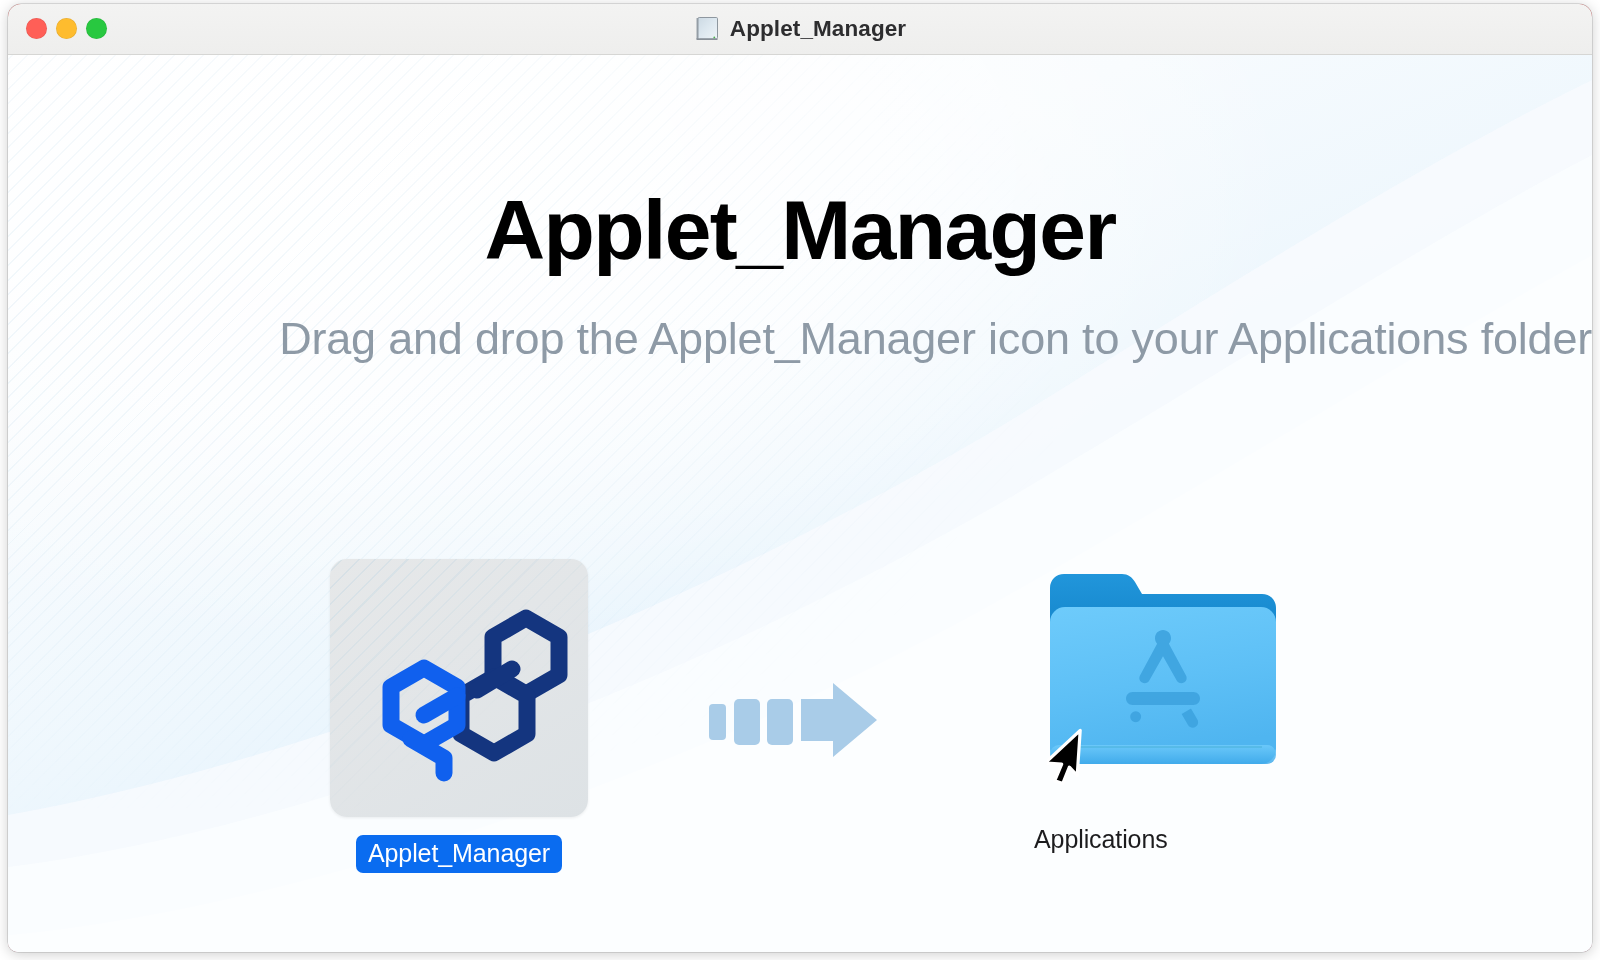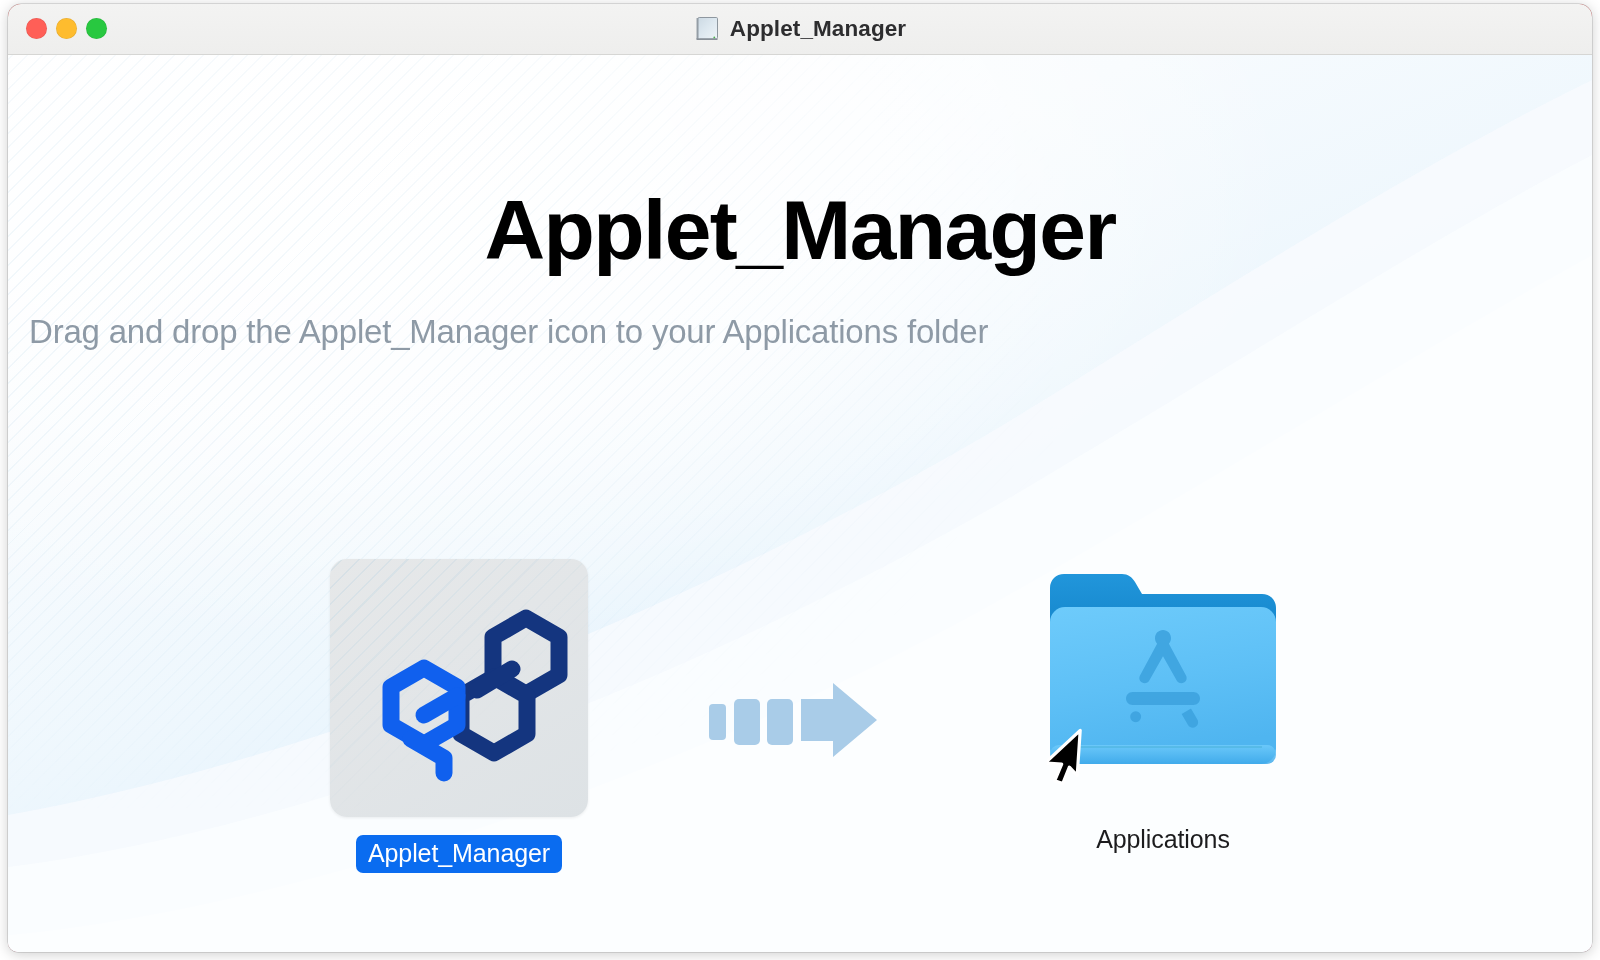--- a/index.html
+++ b/index.html
@@ -142,26 +142,25 @@
     font-weight: bold;
     letter-spacing: -1.6px;
     color: #000000;
     line-height: 1.05;
   }
 
   .subhead {
     position: absolute;
     left: 0; right: 0;
     top: 258px;
-    text-align: left;
-    font-size: 33px;
+    text-align: right;
+    font-size: 45px;
     font-weight: normal;
     letter-spacing: -0.2px;
     color: #8e9aa6;
-    margin-left: 21px;
   }
 
   
   .dropzone {
     position: absolute;
     left: 0; right: 0;
     top: 480px;
     height: 330px;
   }
 
@@ -219,21 +218,20 @@
     height: 80px;
   }
   .arrow svg { width: 100%; height: 100%; display: block; }
 
   
   .apps-item {
     position: absolute;
     left: 1026px;
     top: 28px;
     width: 258px;
-    text-align: center;
   }
   .folder-wrap {
     position: relative;
     width: 258px;
     height: 250px;
     display: block;
   }
   .folder-wrap > svg.folder { position: absolute; left: 0; top: 0; width: 258px; height: 250px; }
   .cursor {
     position: absolute;

